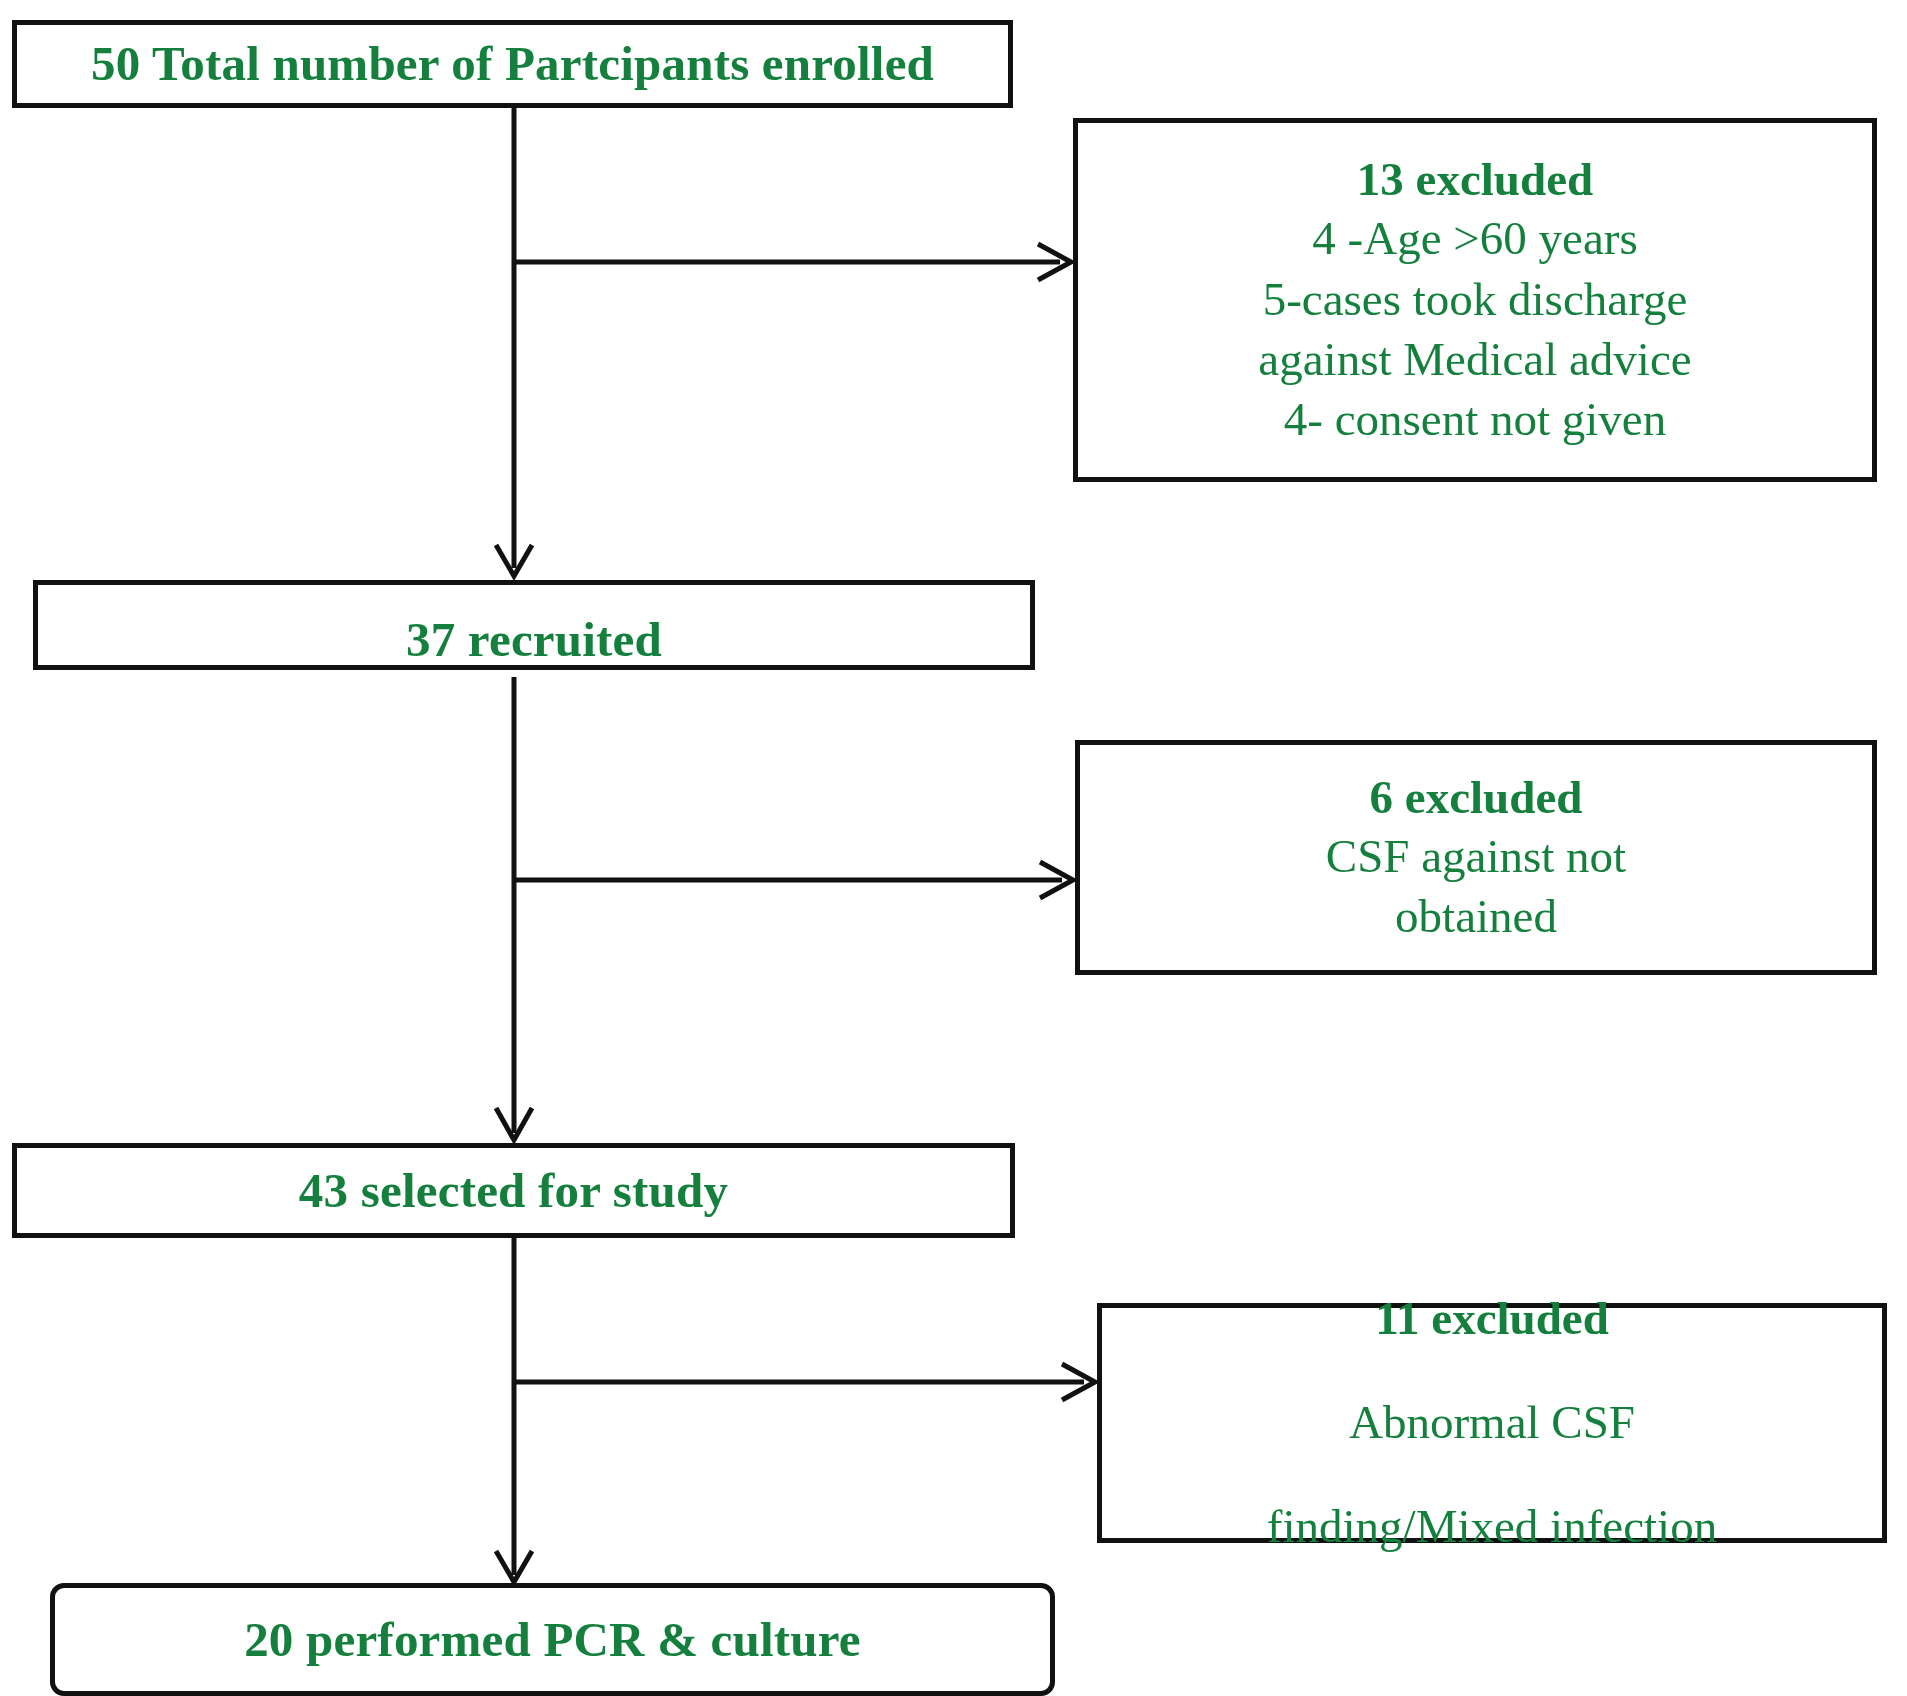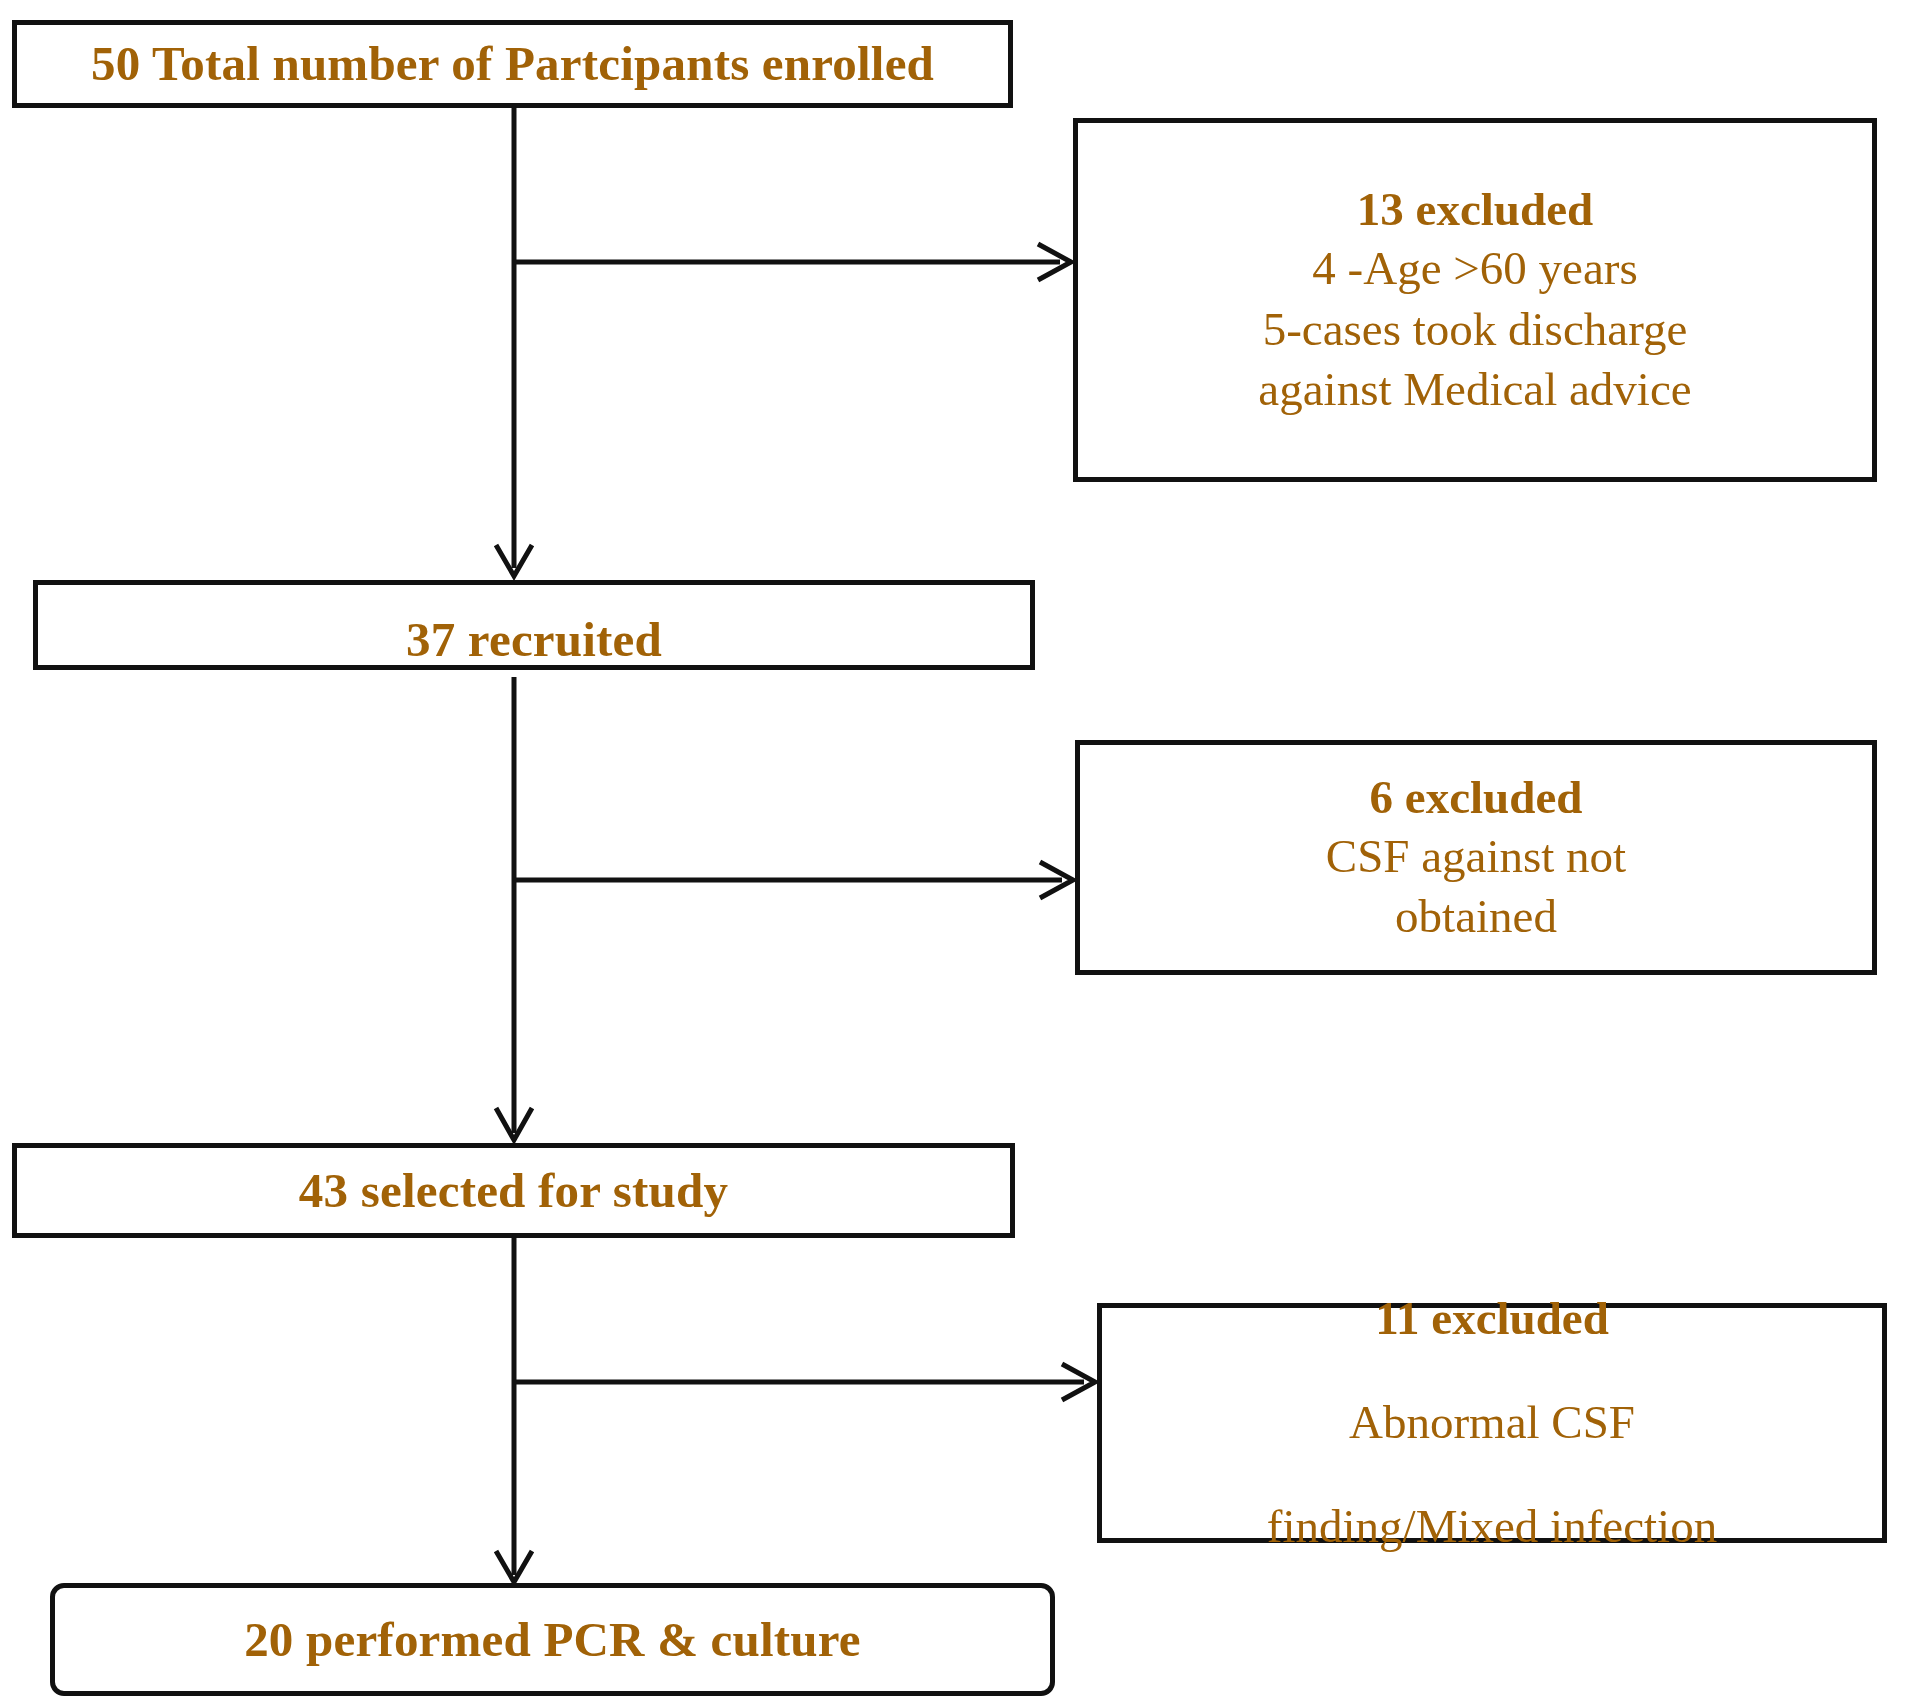--- a/index.html
+++ b/index.html
@@ -7,21 +7,21 @@
     margin: 0;
     padding: 0;
     background: #ffffff;
   }
   #figure {
     position: relative;
     width: 1907px;
     height: 1696px;
     background: #ffffff;
     font-family: "Liberation Serif", "DejaVu Serif", serif;
-    color: #a16207;
+    color: #15803d;
     overflow: hidden;
   }
   #connectors {
     position: absolute;
     left: 0;
     top: 0;
     width: 1907px;
     height: 1696px;
     pointer-events: none;
   }
@@ -119,20 +119,21 @@
 
   <div class="node main-node" id="node-enrolled">
     <div class="line">50  Total number of Partcipants enrolled</div>
   </div>
 
   <div class="node excl-node" id="node-excluded-1">
     <div class="head">13 excluded</div>
     <div class="line">4 -Age &gt;60 years</div>
     <div class="line">5-cases took discharge</div>
     <div class="line">against Medical advice</div>
+    <div class="line">4- consent not given</div>
   </div>
 
   <div class="node main-node" id="node-recruited">
     <div class="line">37 recruited</div>
   </div>
 
   <div class="node excl-node" id="node-excluded-2">
     <div class="head">6 excluded</div>
     <div class="line">CSF  against not</div>
     <div class="line">obtained</div>

